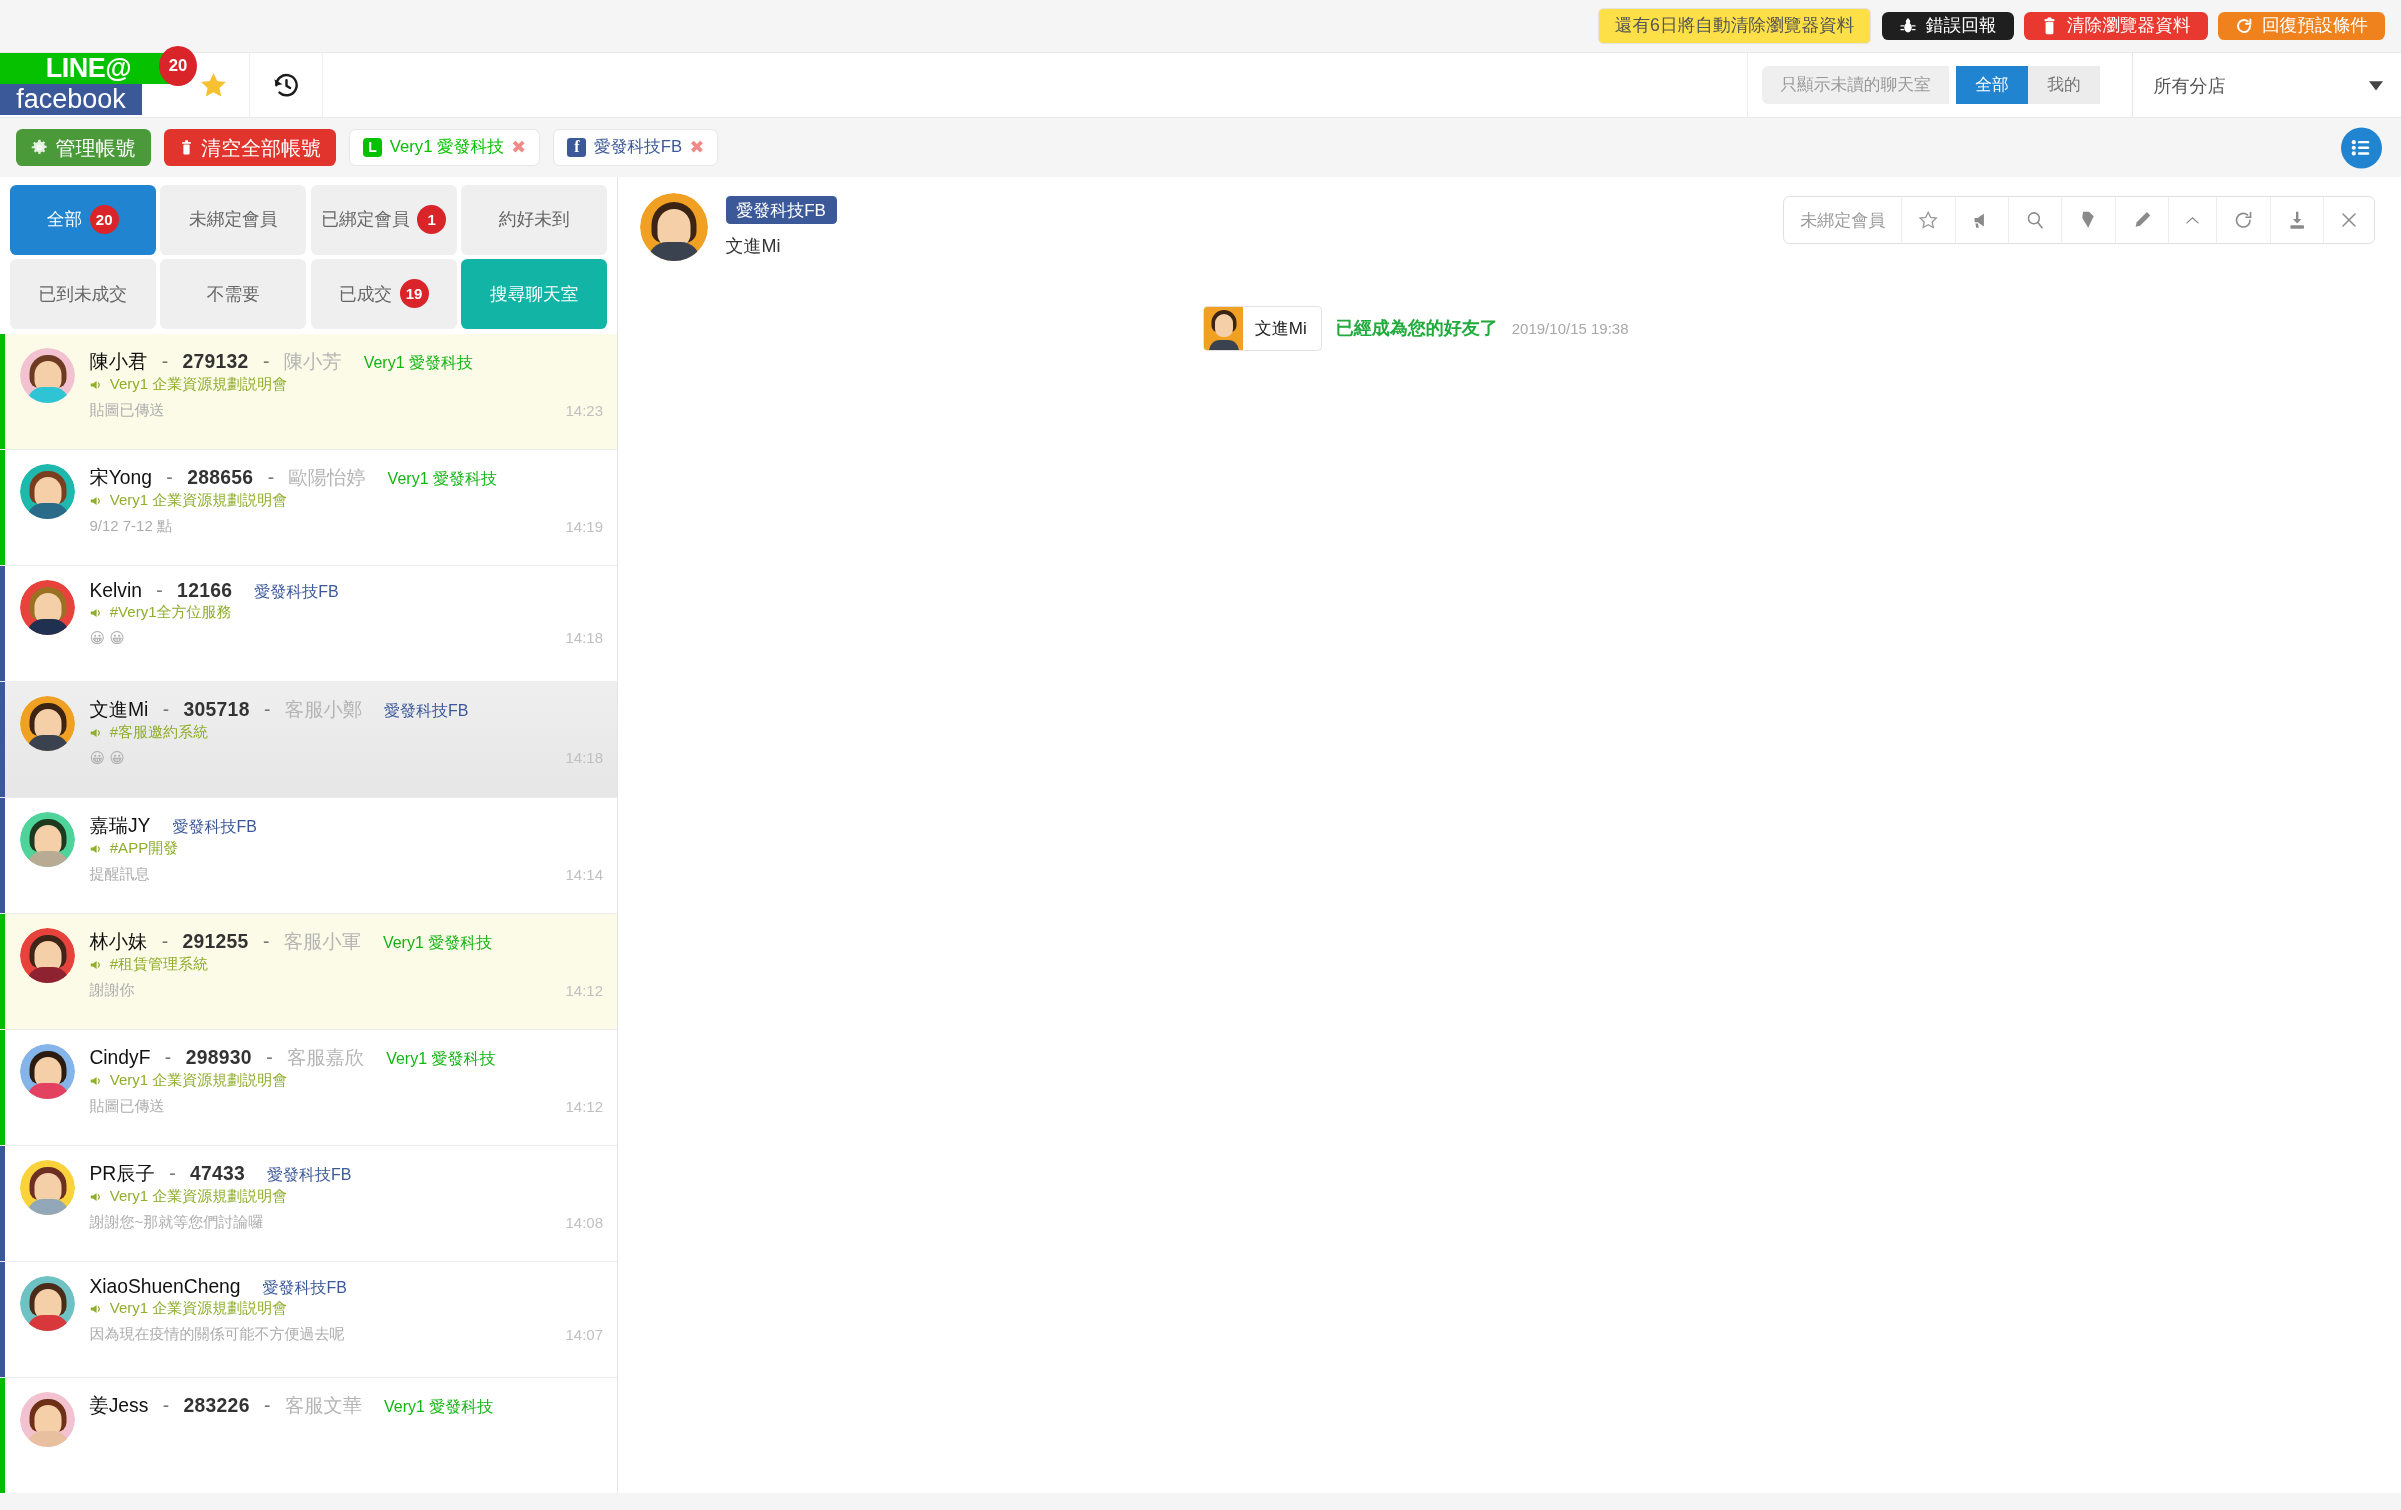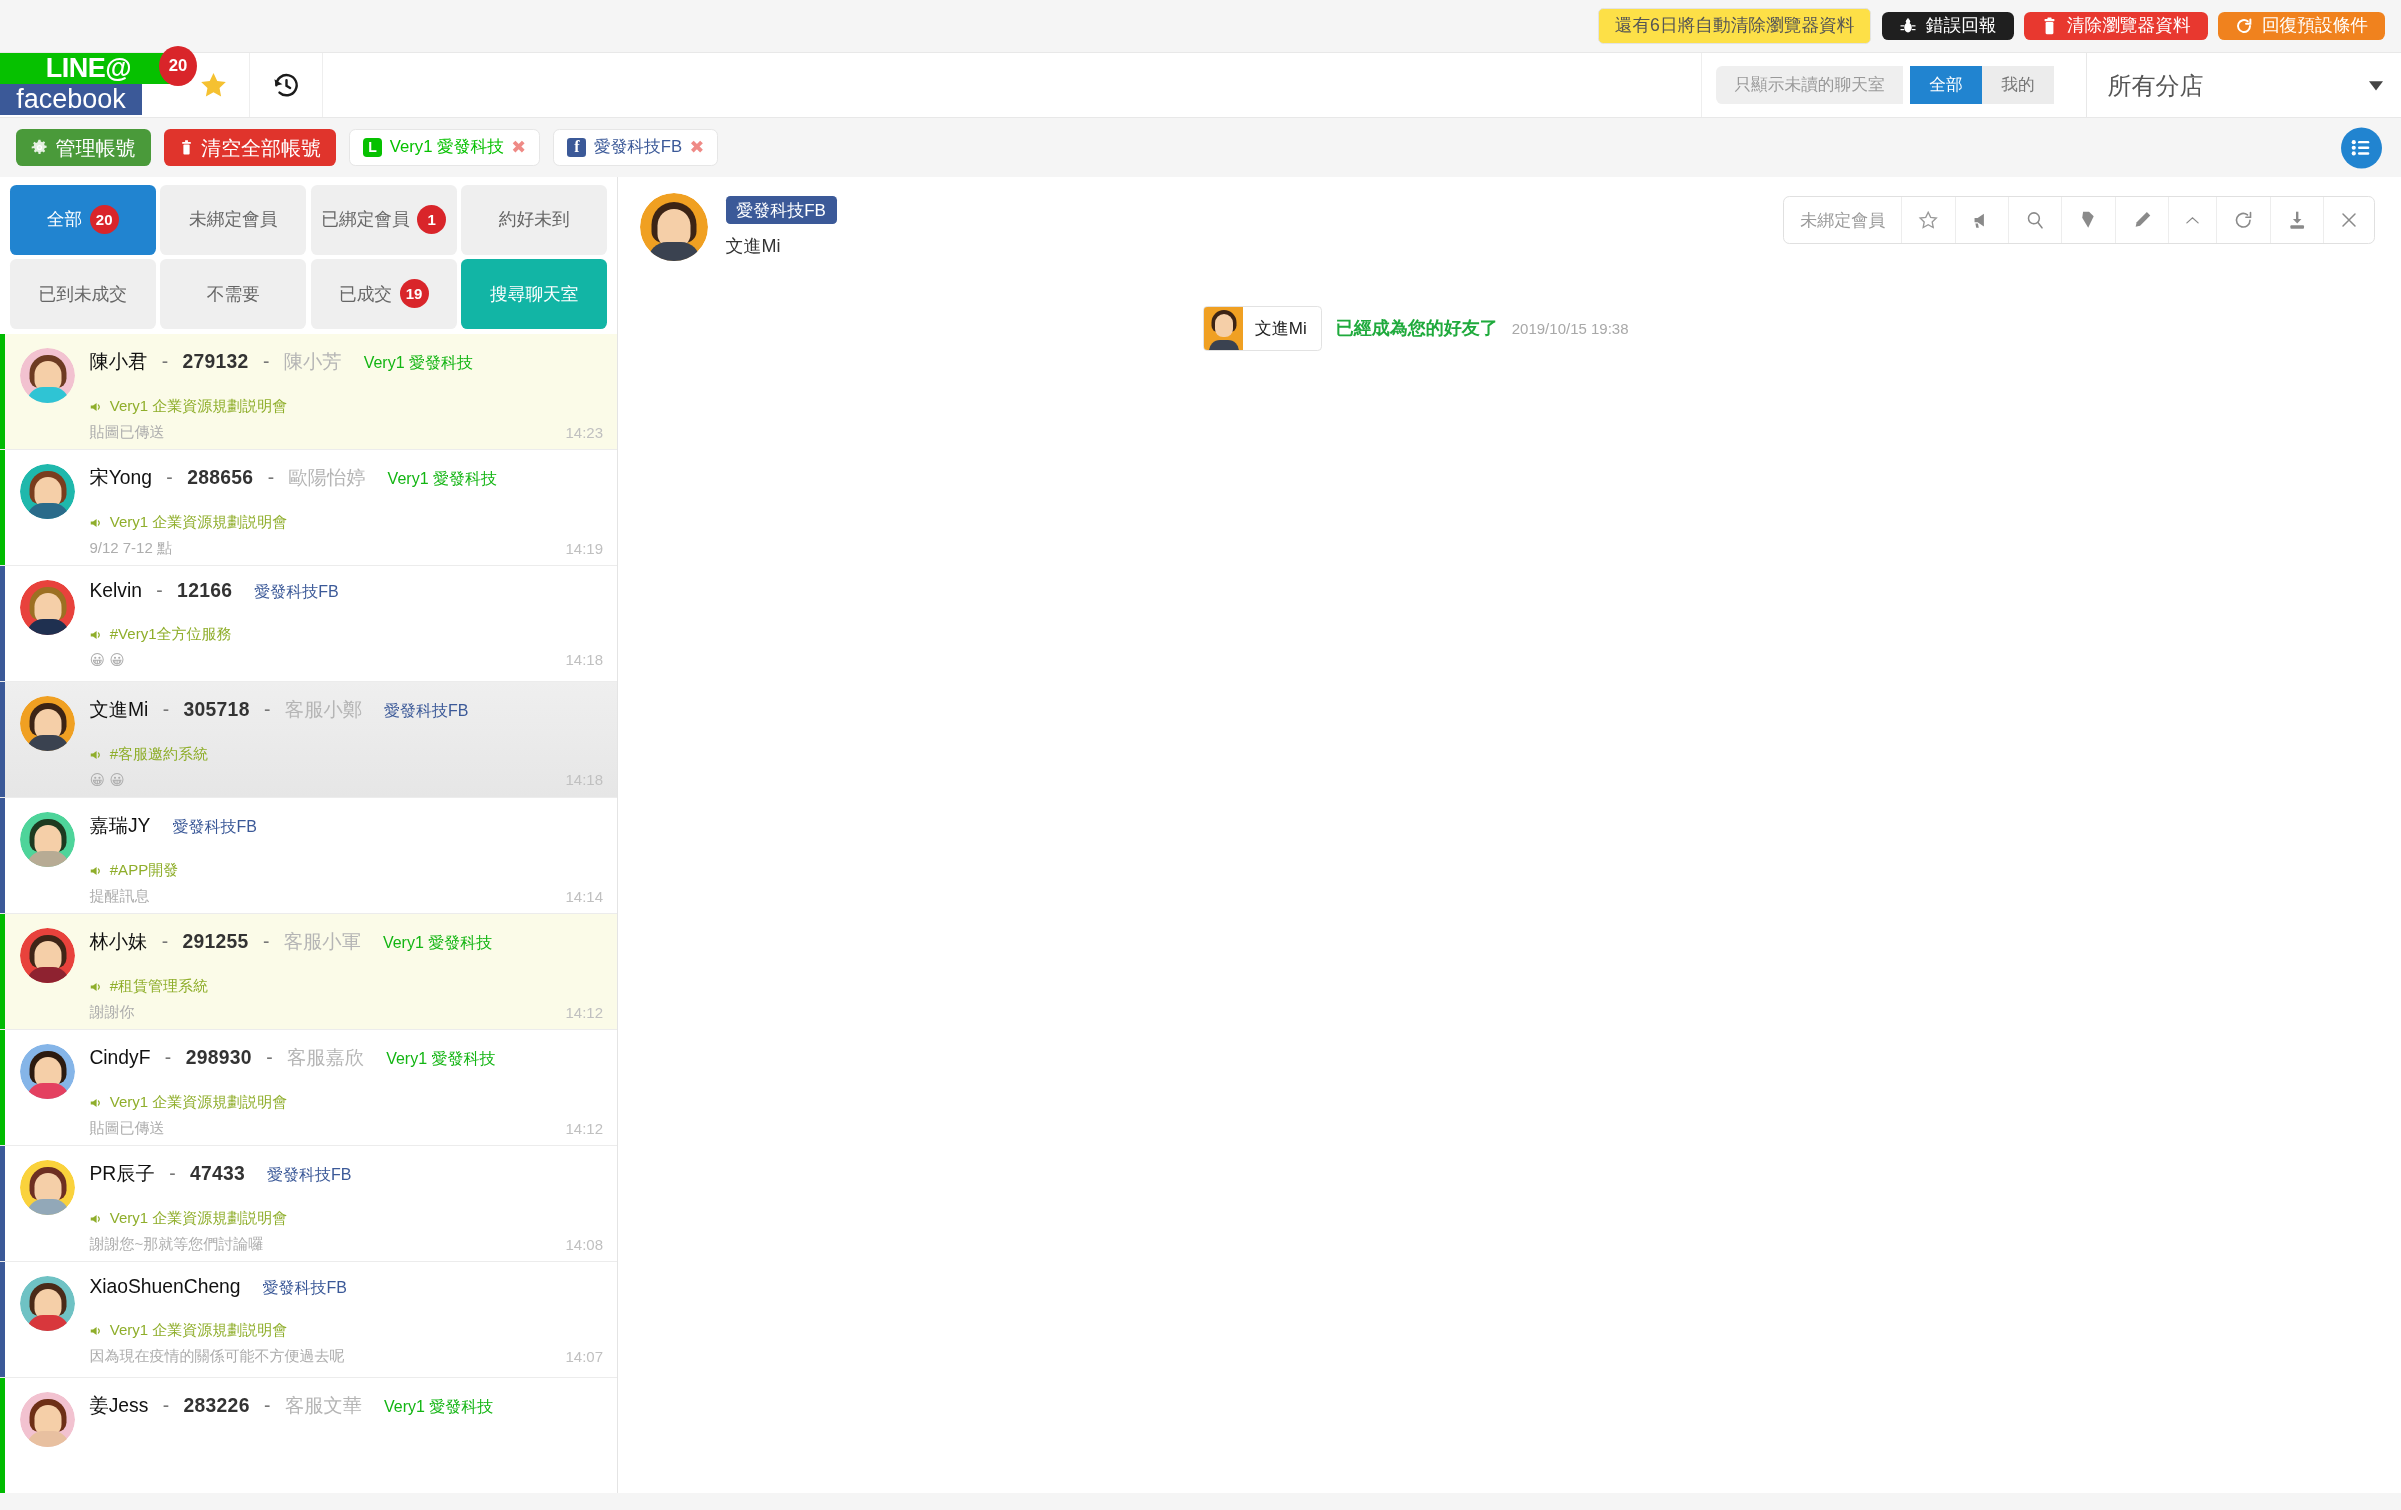--- a/index.html
+++ b/index.html
@@ -63,23 +63,23 @@
     padding: 10.7px 18px; line-height: 1; cursor: pointer;
   }
   .seg { display: flex; margin-left: 7.5px; }
   .seg-btn {
     font-size: 16.7px; padding: 10.7px 19.3px; line-height: 1; cursor: pointer;
     border: none; font-family: inherit;
   }
   .seg-on { background: #2184d0; color: #fff; }
   .seg-off { background: #ececec; color: #777; }
   .branch-select {
-    margin-left: 18px; border-left: 1.1px solid #e8e8e8; height: 66px; width: 315px;
+    margin-left: 18px; border-left: 1.1px solid #e8e8e8; height: 66px; width: 269px;
     display: flex; align-items: center; justify-content: space-between;
-    padding: 0 18px 0 20.4px; font-size: 24px; color: #555; cursor: pointer;
+    padding: 0 18px 0 20.4px; font-size: 18px; color: #555; cursor: pointer;
   }
 
   
   .acct-bar {
     height: 59px; background: #f5f5f5; display: flex; align-items: center;
     padding: 0 16px; gap: 13px; position: relative;
   }
   .acct-btn {
     border-radius: 6.4px; padding: 8.6px 15px; font-size: 20px; color: #fff;
     display: flex; align-items: center; gap: 7.5px; line-height: 1; border: none;
@@ -164,21 +164,21 @@
   .row-main { flex: 1; min-width: 0; }
   .row-line1 { display: flex; align-items: baseline; gap: 8px; white-space: nowrap; font-size: 19.3px; }
   .r-name { color: #111; font-weight: normal; }
   .r-sep { color: #777; margin: 0 6.4px; }
   .r-id { color: #333; font-weight: bold; letter-spacing: 0.3px; }
   .r-staff { color: #b5b5b5; }
   .r-acct { margin-left: 14px; font-size: 16px; }
   .acct-green { color: #13b513; }
   .acct-blue { color: #3b5998; }
   .row-line2 {
-    display: flex; align-items: center; gap: 6.4px; margin-top: 22px;
+    display: flex; align-items: center; gap: 6.4px; margin-top: 0;
     font-size: 15px; color: #8fae2b;
   }
   .row-line3 {
     display: flex; align-items: center; justify-content: space-between;
     margin-top: 6.4px; font-size: 15px; color: #adadad;
   }
   .row-time { color: #c0c0c0; font-size: 15px; }
 
   
   .right-panel { flex: 1; background: #fff; border-left: 1.1px solid #e4e4e4; display: flex; flex-direction: column; }

